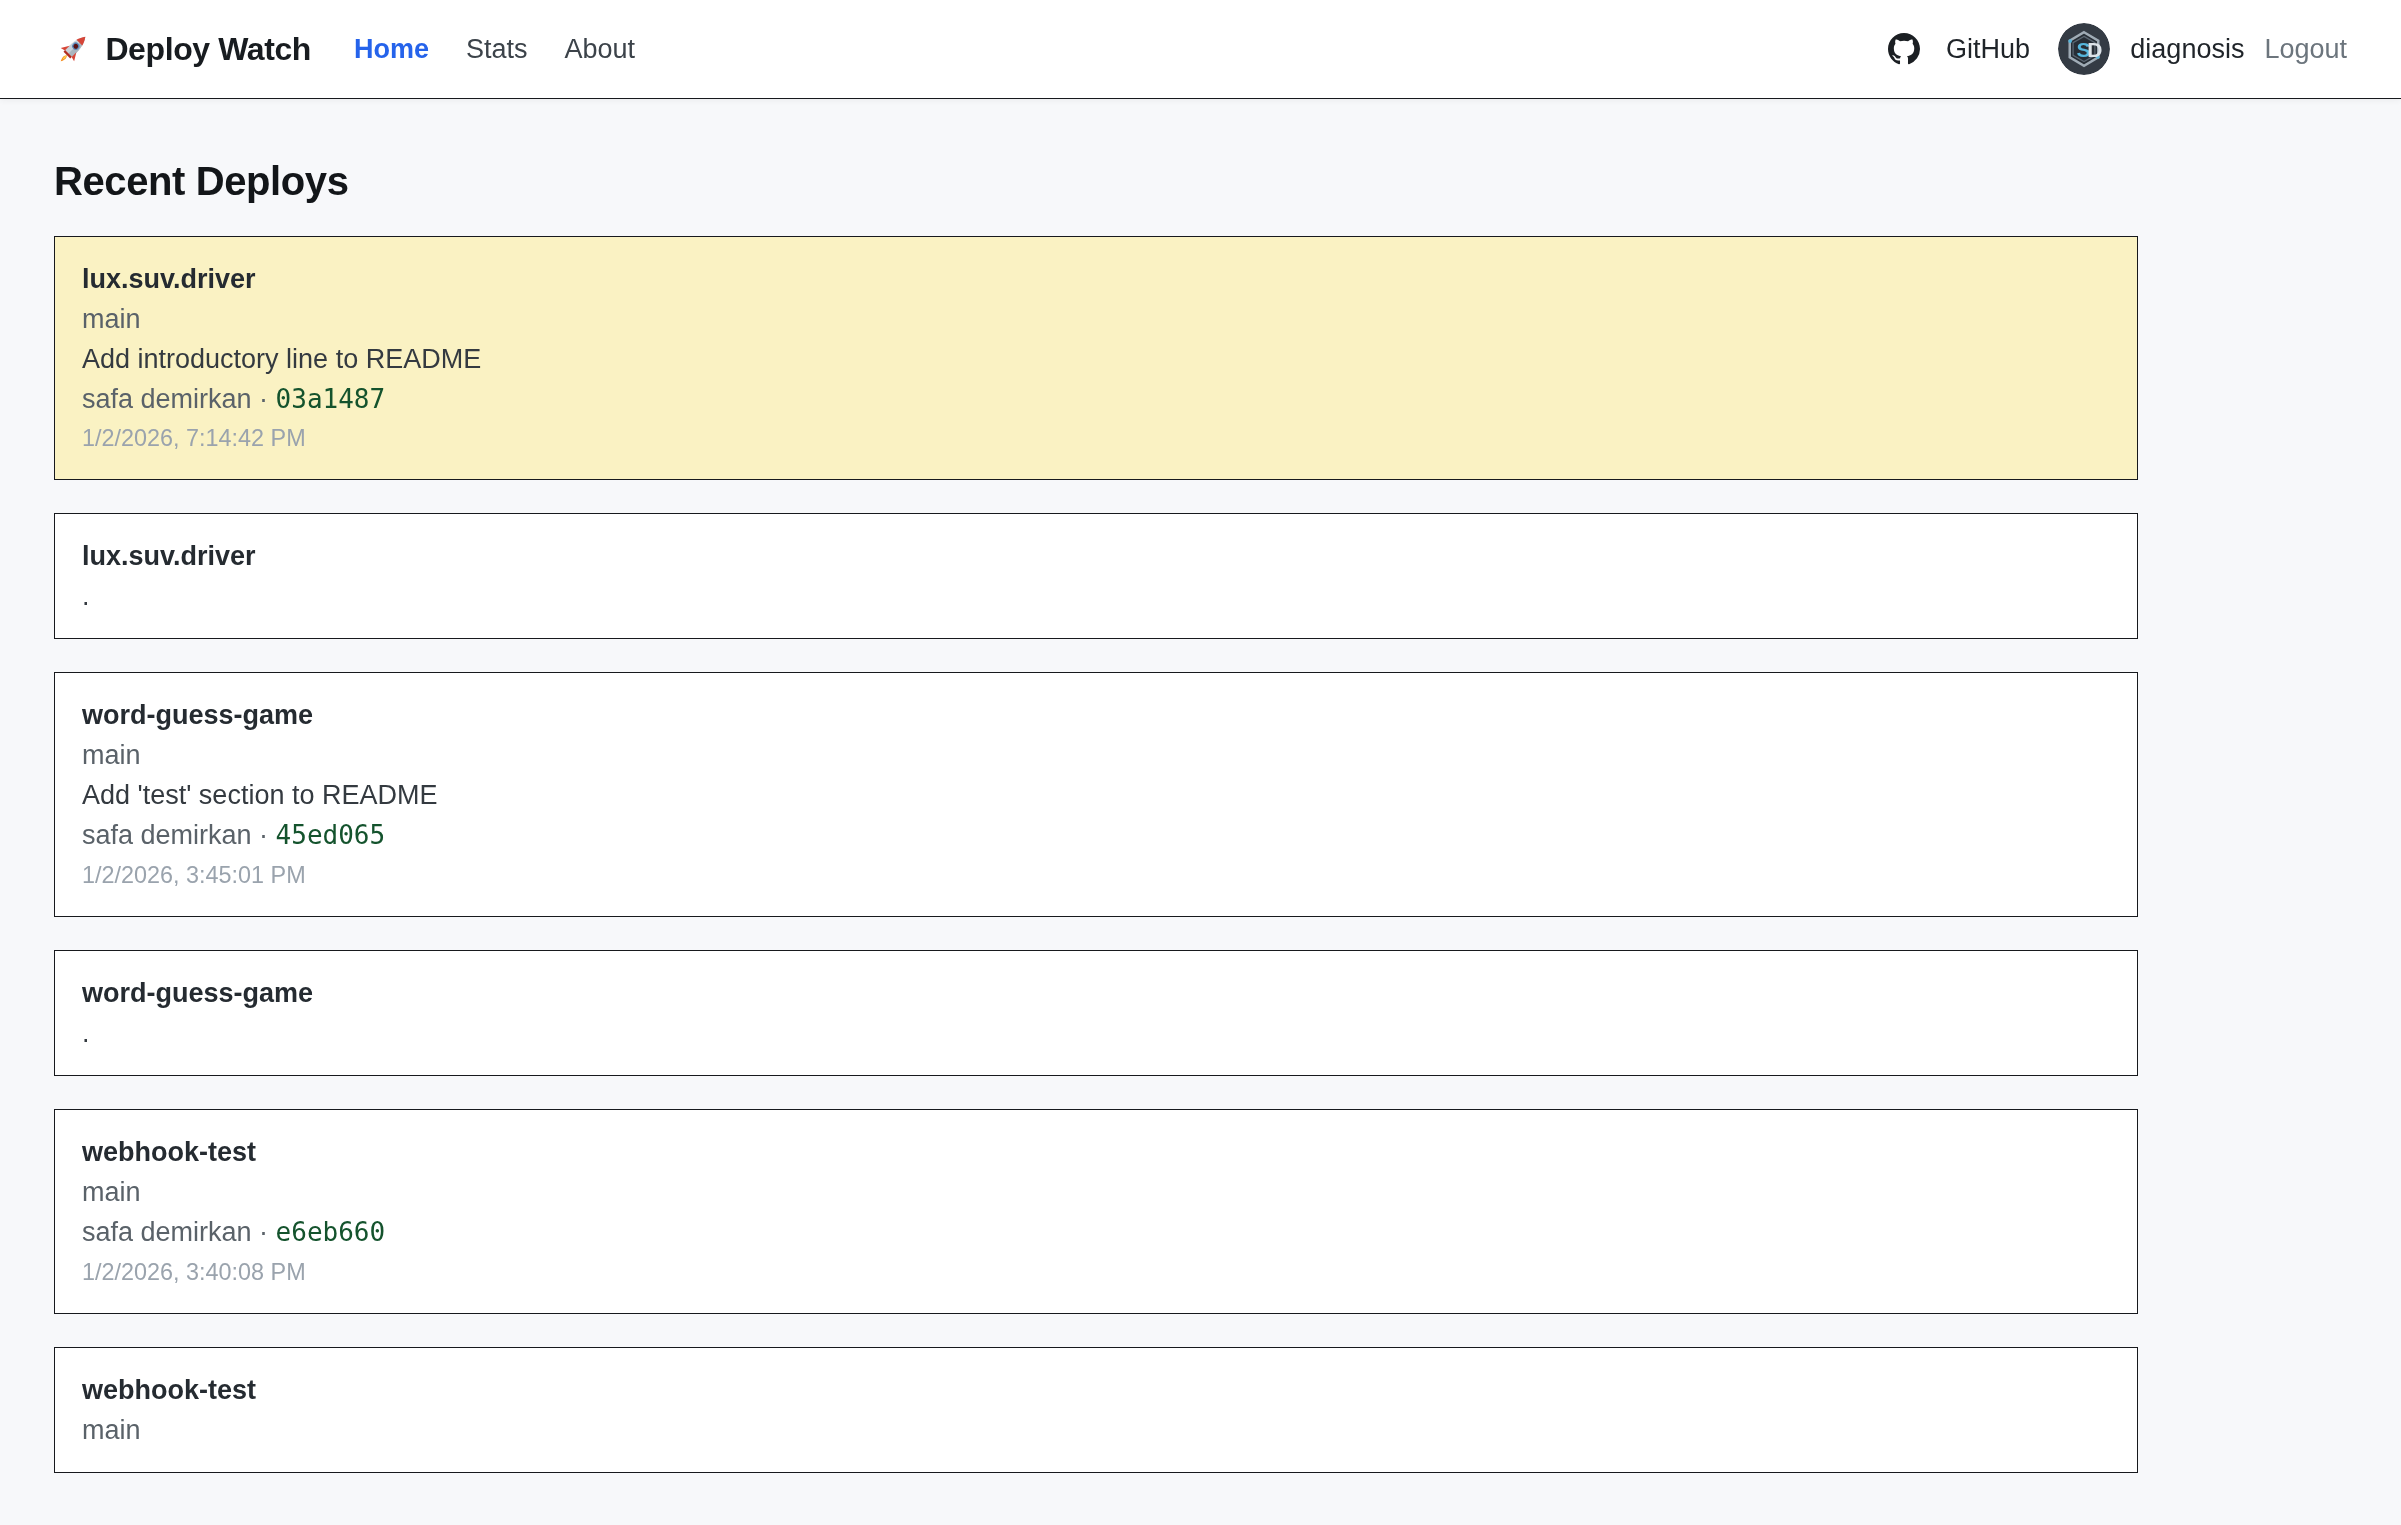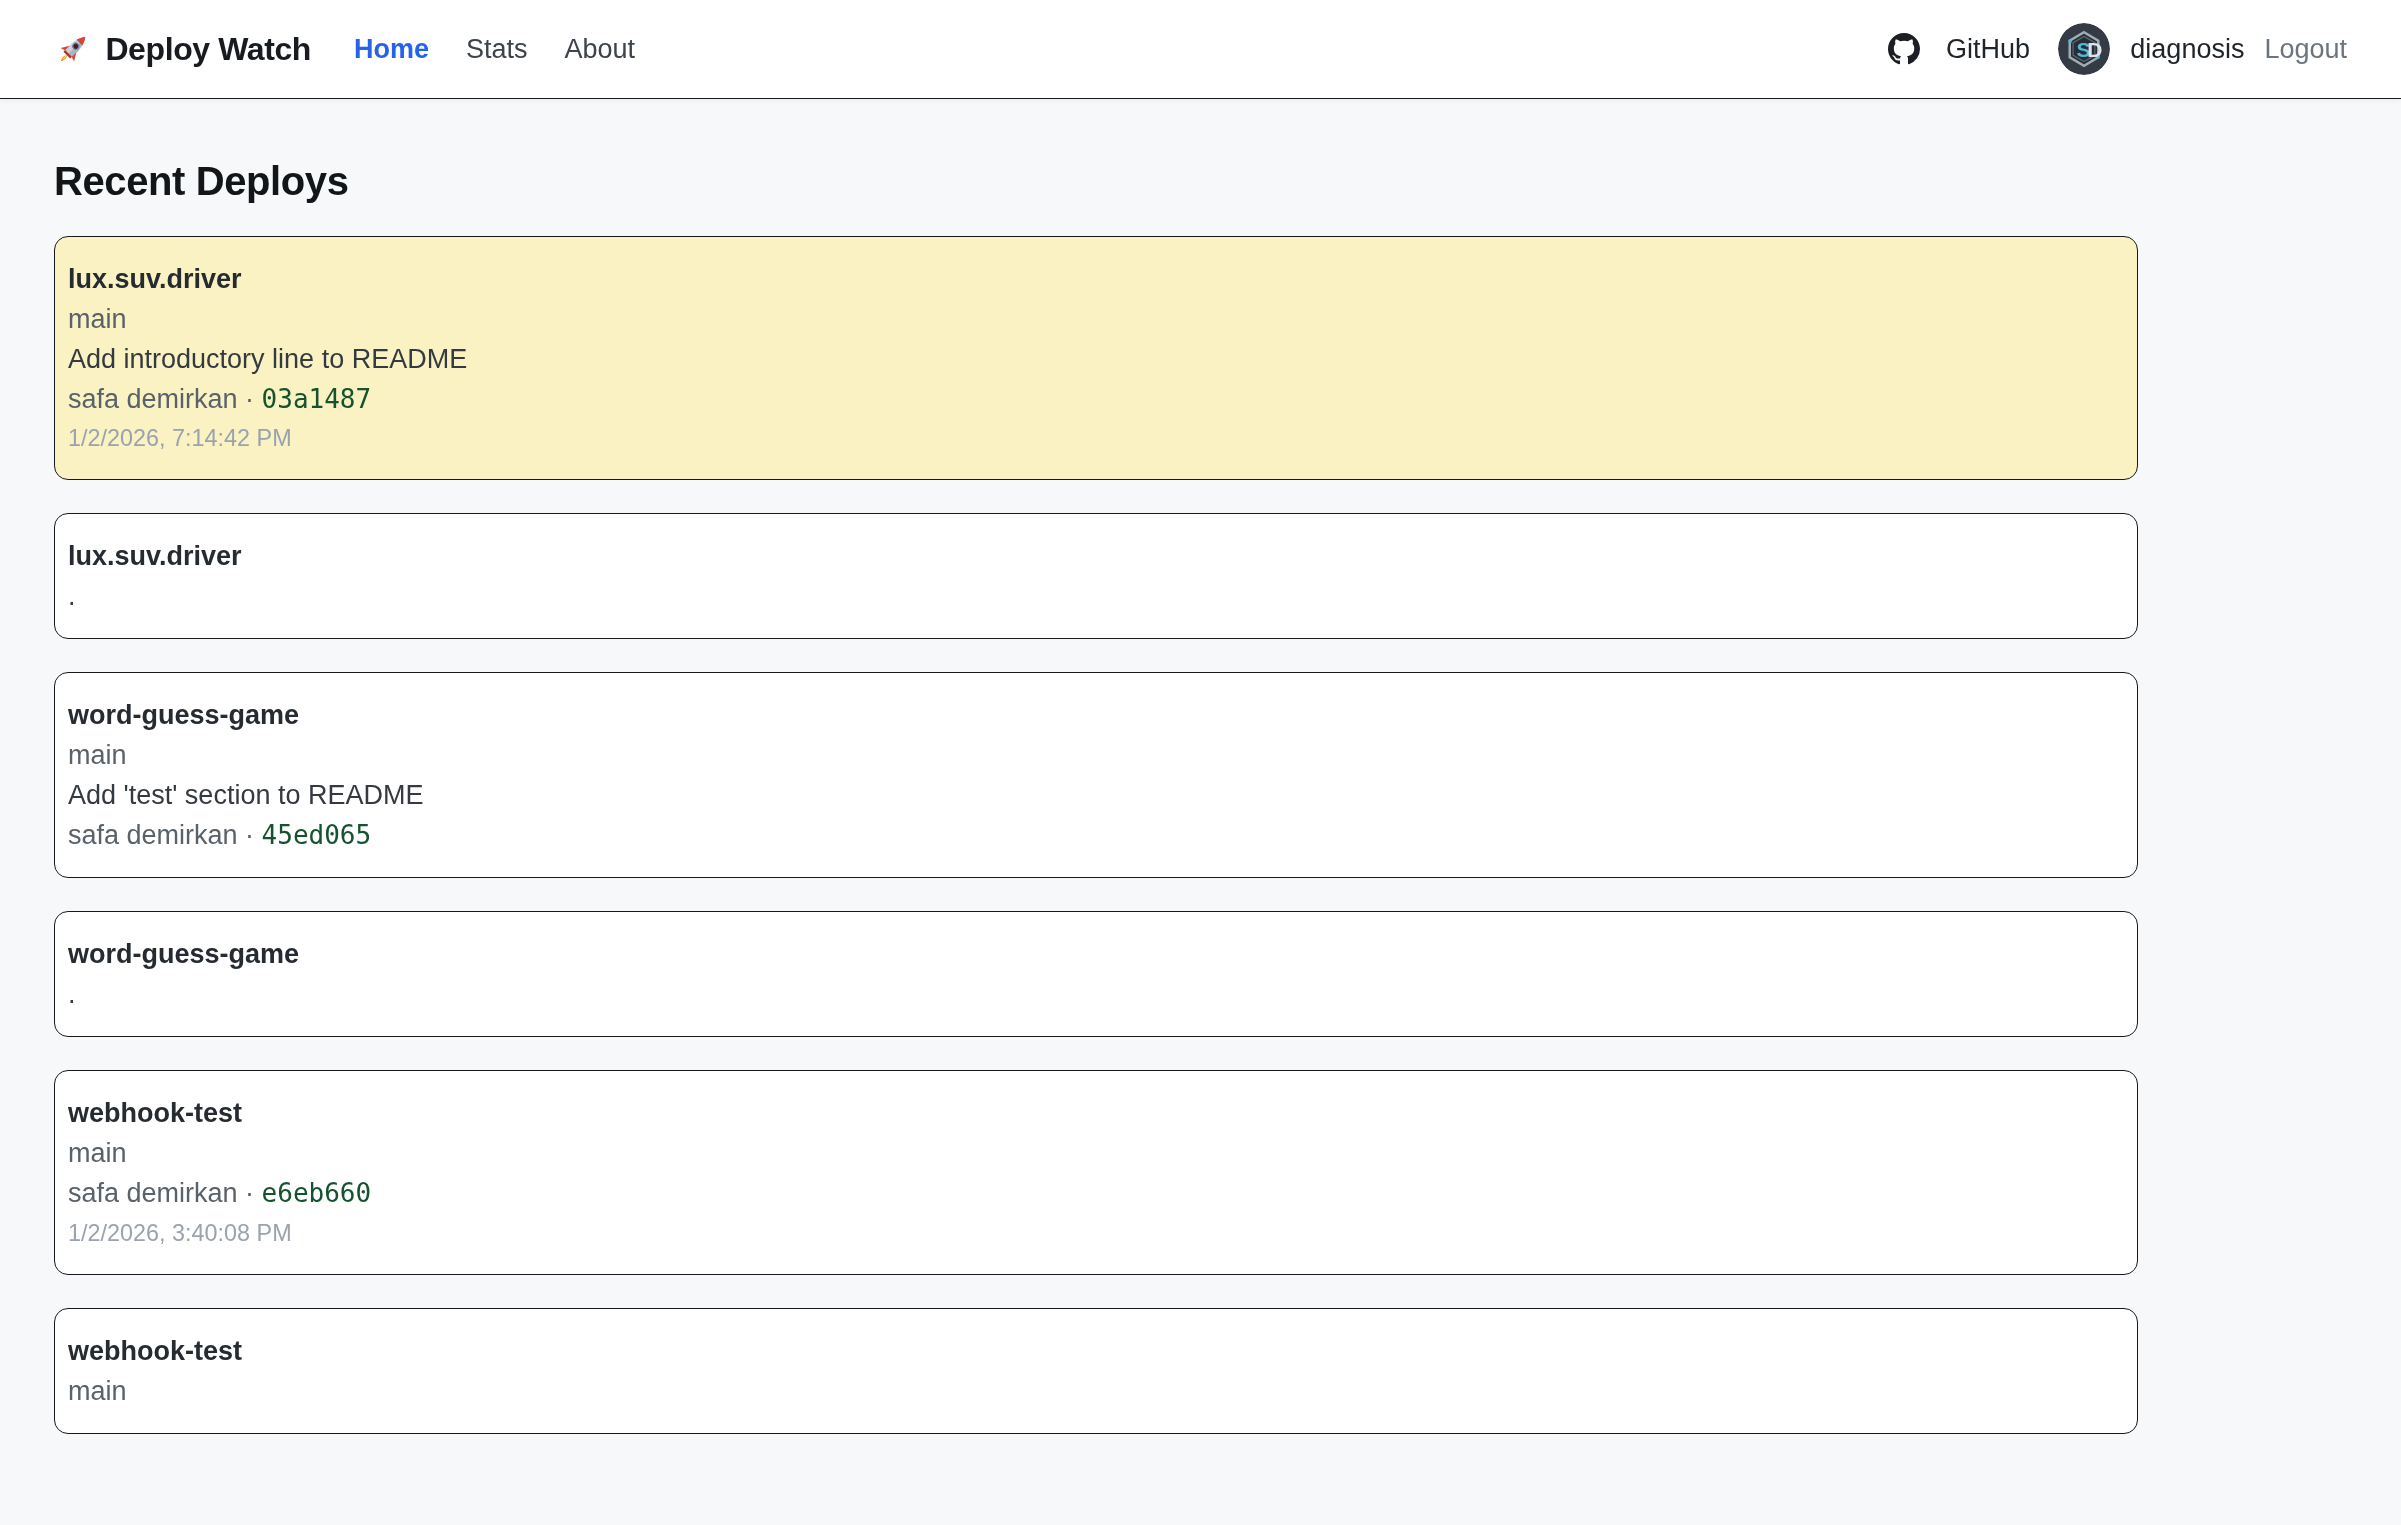--- a/index.html
+++ b/index.html
@@ -94,22 +94,22 @@
     font-size:40px;
     font-weight:700;
     color:#131619;
     letter-spacing:-0.4px;
     margin:11.7px 0 32px;
   }
   .deploy-list{max-width:2084px;}
   .deploy-card{
     background:#ffffff;
     border:1.7px solid var(--card-border);
-    border-radius:14px;
-    padding:22px 13px;
+    border-radius:0;
+    padding:22px 27px;
     margin-bottom:33px;
   }
   .deploy-card.highlight{background:var(--highlight-bg);}
   .deploy-card .repo{
     font-size:27px;
     font-weight:700;
     color:#252b31;
     line-height:40px;
   }
   .deploy-card .branch{
@@ -210,20 +210,21 @@
     <div class="repo">lux.suv.driver</div>
 
     <div class="message">.</div>
 
   </article>
       <article class="deploy-card">
     <div class="repo">word-guess-game</div>
     <div class="branch">main</div>
     <div class="message">Add 'test' section to README</div>
     <div class="author-line"><span>safa demirkan</span><span> · </span><span class="hash">45ed065</span></div>
+    <div class="time">1/2/2026, 3:45:01 PM</div>
   </article>
       <article class="deploy-card">
     <div class="repo">word-guess-game</div>
 
     <div class="message">.</div>
 
   </article>
       <article class="deploy-card">
     <div class="repo">webhook-test</div>
     <div class="branch">main</div>

